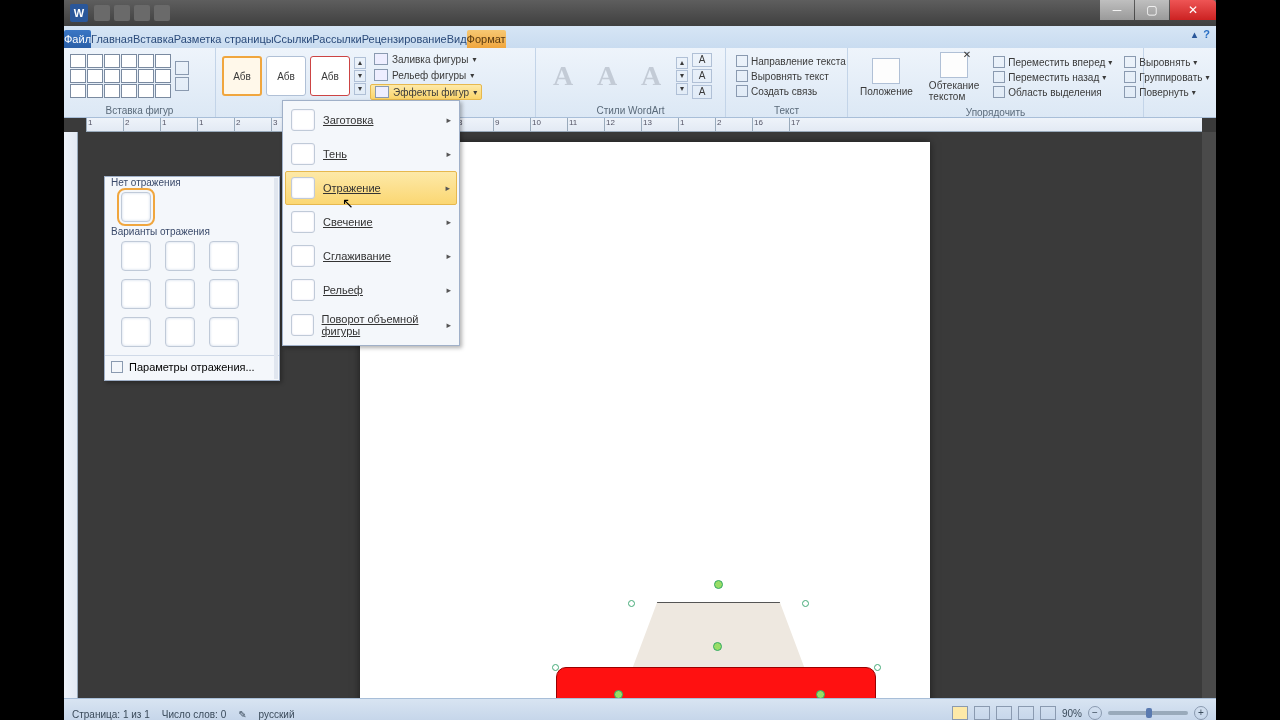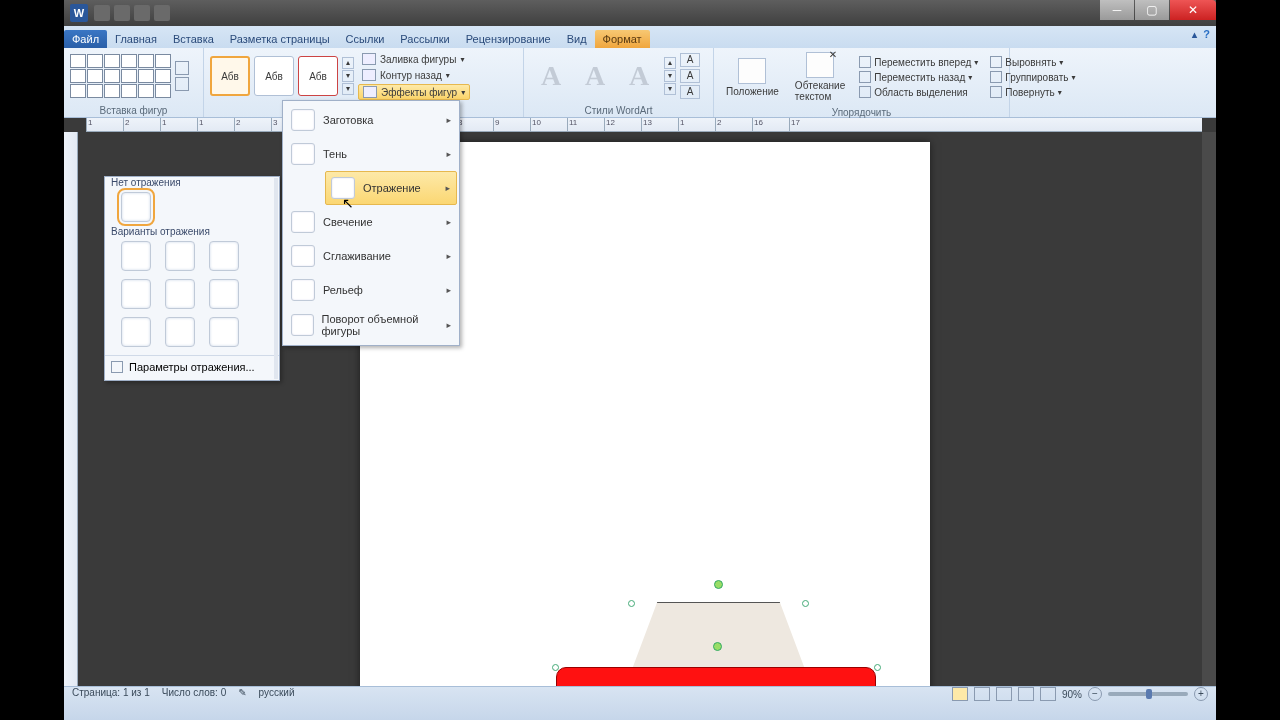--- a/index.html
+++ b/index.html
@@ -9,21 +9,21 @@
   .titlebar .word-icon { width:18px; height:18px; margin:0 4px 0 6px; background:#2a579a; color:#fff; font-weight:bold; font-size:11px; display:flex; align-items:center; justify-content:center; border-radius:2px;}
   .qat-btn { width:16px; height:16px; margin:0 2px; background:#6a6a6a; border-radius:2px;}
   .title-text { position:absolute; left:50%; transform:translateX(-50%); display:flex; gap:6px; align-items:center;}
   .title-text .drawing-tools { background:linear-gradient(#e08a3a,#d6722a); color:#fff; padding:2px 8px; border-radius:2px 2px 0 0; font-size:11px;}
   .win-controls { position:absolute; right:0; top:0; display:flex; }
   .win-btn { width:34px; height:20px; display:flex; align-items:center; justify-content:center; color:#fff; font-size:12px;}
   .win-btn.min { background:linear-gradient(#bfbfbf,#9a9a9a);}
   .win-btn.max { background:linear-gradient(#bfbfbf,#9a9a9a); margin-left:1px;}
   .win-btn.close { background:linear-gradient(#e55,#c22); margin-left:1px; width:46px; border-top-right-radius:4px;}
   .tabs { height:22px; background:linear-gradient(#d6e5f5,#c9dcf0); display:flex; align-items:flex-end; font-size:11px; position:relative;}
-  .tab { padding:3px 8px; color:#2a4a7a; cursor:default;}
+  .tab { padding:3px 0; color:#2a4a7a; cursor:default;}
   .tab.file { background:linear-gradient(#3a76c4,#2a5fa8); color:#fff; border-radius:2px 2px 0 0;}
   .tab.active { background:linear-gradient(#f7c873,#f0a63e); color:#5a3a10; border-radius:2px 2px 0 0;}
   .tab-help { position:absolute; right:6px; top:2px; display:flex; gap:6px; color:#2a579a;}
   .ribbon { height:70px; background:linear-gradient(#eef4fb,#dce8f5); border-bottom:1px solid #a8bed8; display:flex; font-size:10px; color:#3a3a3a;}
   .ribbon-group { border-right:1px solid #c3d4e8; display:flex; flex-direction:column; }
   .ribbon-group .body { flex:1; display:flex; align-items:center; padding:2px 6px; gap:4px;}
   .ribbon-group .label { text-align:center; font-size:10px; color:#5a6a7a; padding:1px 0;}
   .shape-grid { display:grid; grid-template-columns:repeat(6,16px); grid-auto-rows:14px; gap:1px;}
   .shape-grid div { border:1px solid #7a8aa0; background:#fff;}
   .abv-box { width:40px; height:40px; border:1px solid #b0c0d6; background:#fff; display:flex; align-items:center; justify-content:center; font-size:10px; border-radius:3px;}
@@ -38,30 +38,30 @@
   .small-btn-col .sb { display:flex; align-items:center; gap:3px; padding:1px 4px; white-space:nowrap;}
   .big-btn { display:flex; flex-direction:column; align-items:center; padding:2px 6px; gap:2px;}
   .big-btn .bi { width:28px; height:26px; border:1px solid #b0c0d6; background:#fdfdfd;}
   .size-group input { width:52px; font-size:10px; border:1px solid #aac; padding:1px;}
   .workspace { position:absolute; left:0; top:118px; right:0; bottom:22px; background:#3a3a3a;}
   .hruler { position:absolute; left:22px; top:0; right:14px; height:14px; background:linear-gradient(#eef3fa,#e3eaf4); border-bottom:1px solid #9ab; font-size:8px; color:#556; overflow:hidden;}
   .vruler { position:absolute; left:0; top:14px; width:14px; bottom:0; background:linear-gradient(90deg,#eef3fa,#e3eaf4); border-right:1px solid #9ab;}
   .vruler2 { position:absolute; right:0; top:14px; width:14px; bottom:0; background:#4a4a4a;}
   .canvas-bg { position:absolute; left:22px; top:14px; right:14px; bottom:0; background:#3a3a3a; overflow:hidden;}
   .page { position:absolute; left:274px; top:10px; width:570px; height:800px; background:#fff; box-shadow:0 0 8px rgba(0,0,0,.5);}
-  .statusbar { position:absolute; left:0; bottom:0; right:0; height:34px; background:linear-gradient(#d8e4f2,#c6d6ea); display:flex; align-items:flex-start; font-size:10px; color:#3a4a5a; padding:0 8px; gap:12px; border-top:1px solid #a8bed8;}
+  .statusbar { position:absolute; left:0; bottom:0; right:0; height:22px; background:linear-gradient(#d8e4f2,#c6d6ea); display:flex; align-items:flex-end; font-size:10px; color:#3a4a5a; padding:0 8px; gap:12px; border-top:1px solid #a8bed8;}
   .statusbar .right { margin-left:auto; display:flex; align-items:center; gap:6px;}
   .zoom-slider { width:80px; height:4px; background:#9ab; position:relative; border-radius:2px;}
   .zoom-slider .thumb { position:absolute; left:38px; top:-3px; width:6px; height:10px; background:#5a7ab0; border-radius:2px;}
   
   
   .fx-menu { position:absolute; left:282px; top:100px; width:178px; background:#f4f7fb; border:1px solid #a0b0c8; box-shadow:2px 2px 4px rgba(0,0,0,.3); z-index:30; padding:2px;}
-  .fx-menu .item { display:flex; align-items:center; padding:6px 6px; font-size:11px; color:#333; gap:8px; position:relative; border-radius:2px;}
+  .fx-menu .item { display:flex; align-items:center; padding:6px 6px; font-size:11px; color:#333; gap:8px; position:relative; border-radius:2px;text-decoration:underline;}
   .fx-menu .item .thumb { width:24px; height:22px; background:#fff; border:1px solid #c0cad8; border-radius:3px; box-shadow:inset 0 0 2px #dde;}
-  .fx-menu .item.hover { background:linear-gradient(#fde9a8,#fbd773); border:1px solid #e6b84e; padding:5px 5px;margin-left:40px;}
+  .fx-menu .item.hover { background:linear-gradient(#fde9a8,#fbd773); border:1px solid #e6b84e; padding:5px 5px;}
   .fx-menu .item .arrow { position:absolute; right:6px; font-size:9px; color:#555;}
   
   
   .refl-gallery { position:absolute; left:104px; top:176px; width:176px; background:#f4f7fb; border:1px solid #a0b0c8; box-shadow:2px 2px 4px rgba(0,0,0,.3); z-index:29; font-size:11px; padding-bottom:2px;}
   .refl-gallery .hdr { padding:0 6px; color:#3a4a6a; font-size:10px;}
   .refl-gallery .row { display:flex; gap:14px; padding:4px 16px;}
   .refl-gallery .sw { width:30px; height:30px; background:#fff; border:1px solid #c0cad8; border-radius:4px; box-shadow:inset 0 0 3px #cdd8e8;}
   .refl-gallery .sw.sel { outline:2px solid #f0a63e; outline-offset:2px;}
   .refl-gallery .footer { border-top:1px solid #d0dae8; margin-top:4px; padding:5px 6px; display:flex; align-items:center; gap:6px;}
   .refl-gallery .sb { width:4px; position:absolute; right:1px; top:1px; bottom:1px; background:#e0e6ef;}
@@ -106,21 +106,21 @@
     <div class="tab">Рецензирование</div>
     <div class="tab">Вид</div>
     <div class="tab active">Формат</div>
     <div class="tab-help">
       <span>▴</span>
       <span style="color:#2a6fc4;font-weight:bold;">?</span>
     </div>
   </div>
 
   <div class="ribbon">
-    <div class="ribbon-group" style="width:140px;">
+    <div class="ribbon-group" style="width:152px;">
       <div class="body">
         <div class="shape-grid">
           <div></div>
             <div></div>
             <div></div>
             <div></div>
             <div></div>
             <div></div>
           <div></div>
             <div></div>
@@ -154,21 +154,21 @@
           <div style="height:12px;border:1px solid #b0c0d6;font-size:8px;text-align:center;">▾</div>
         </div>
         <div class="style-menu">
           <div class="row">
               <span class="ico"></span>
               <span>Заливка фигуры</span>
               <span style="font-size:8px;">▾</span>
             </div>
           <div class="row">
               <span class="ico"></span>
-              <span>Контур назад</span>
+              <span>Рельеф фигуры</span>
               <span style="font-size:8px;">▾</span>
             </div>
           <div class="row active">
               <span class="ico"></span>
               <span>Эффекты фигур</span>
               <span style="font-size:8px;">▾</span>
             </div>
         </div>
       </div>
       <div class="label">Стили фигур</div>
@@ -188,20 +188,39 @@
         </div>
         <div style="display:flex;flex-direction:column;gap:2px;">
           <div style="width:20px;height:14px;border:1px solid #b0c0d6;font-size:10px;text-align:center;">A</div>
           <div style="width:20px;height:14px;border:1px solid #b0c0d6;font-size:10px;text-align:center;">A</div>
           <div style="width:20px;height:14px;border:1px solid #b0c0d6;font-size:10px;text-align:center;">A</div>
         </div>
       </div>
       <div class="label">Стили WordArt</div>
     </div>
 
+    <div class="ribbon-group" style="width:122px;">
+      <div class="body">
+          <div class="small-btn-col">
+        <div class="sb">
+              <span class="ico" style="width:12px;height:12px;border:1px solid #8a9ab0;display:inline-block;"></span>
+              <span>Направление текста</span>
+            </div>
+        <div class="sb">
+              <span class="ico" style="width:12px;height:12px;border:1px solid #8a9ab0;display:inline-block;"></span>
+              <span>Выровнять текст</span>
+            </div>
+        <div class="sb">
+              <span class="ico" style="width:12px;height:12px;border:1px solid #8a9ab0;display:inline-block;"></span>
+              <span>Создать связь</span>
+            </div>
+      </div>
+        </div>
+      <div class="label">Текст</div>
+    </div>
 
     <div class="ribbon-group" style="width:296px;">
       <div class="body">
         <div class="big-btn">
             <div class="bi"></div>
             <span>Положение</span>
           </div>
         <div class="big-btn">
             <div class="bi" style="position:relative;">
               <span style="position:absolute;right:-4px;top:-4px;font-size:10px;">✕</span>

